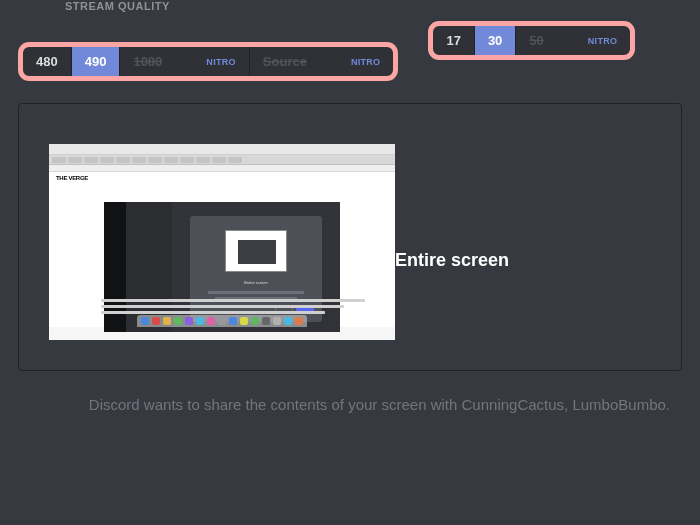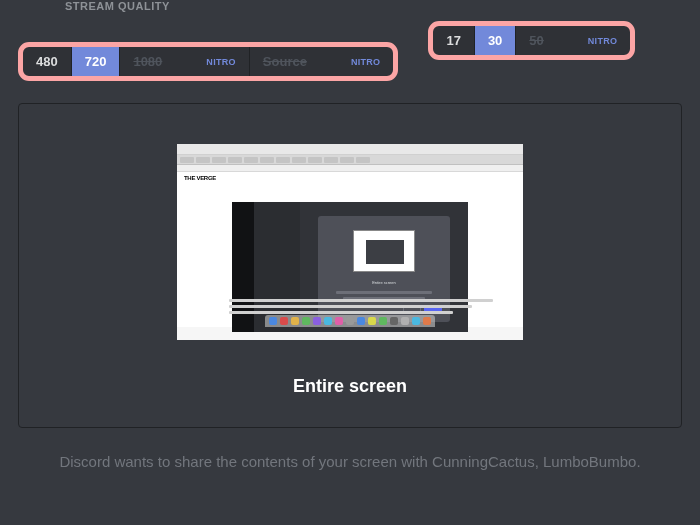--- a/index.html
+++ b/index.html
@@ -57,21 +57,21 @@
     color: #7289da;
     letter-spacing: 0.3px;
   }
   .panel {
     margin: 22px 18px 0 18px;
     border: 1px solid #202225;
     border-radius: 4px;
     background: #36393f;
     padding: 40px 30px 30px 30px;
     display: flex;
-    flex-direction: column;
+    flex-direction: row;
     align-items: center;
   }
   .thumb {
     width: 346px;
     height: 196px;
     background: #f6f6f6;
     position: relative;
     overflow: hidden;
   }
   .thumb .menubar {
@@ -193,38 +193,38 @@
   }
   .panel-title {
     margin-top: 36px;
     font-size: 18px;
     font-weight: 700;
     color: #fff;
   }
   .footer {
     margin-top: 22px;
     padding: 0 30px;
-    text-align: center;
+    text-align: right;
     font-size: 15px;
     line-height: 1.55;
     color: #72767d;
   }
 </style>
 </head>
 <body>
 
 <div class="settings-row">
   <div class="setting-group">
     <div class="setting-label">STREAM QUALITY</div>
     <div class="segmented">
       <button class="seg-btn">
           <span class="val">480</span>
         </button>
       <button class="seg-btn active">
-          <span class="val">720</span>
+          <span class="val">490</span>
         </button>
       <button class="seg-btn disabled">
           <span class="val">1080</span>
           <span class="nitro">NITRO</span>
         </button>
       <button class="seg-btn disabled">
           <span class="val">Source</span>
           <span class="nitro">NITRO</span>
         </button>
     </div>

